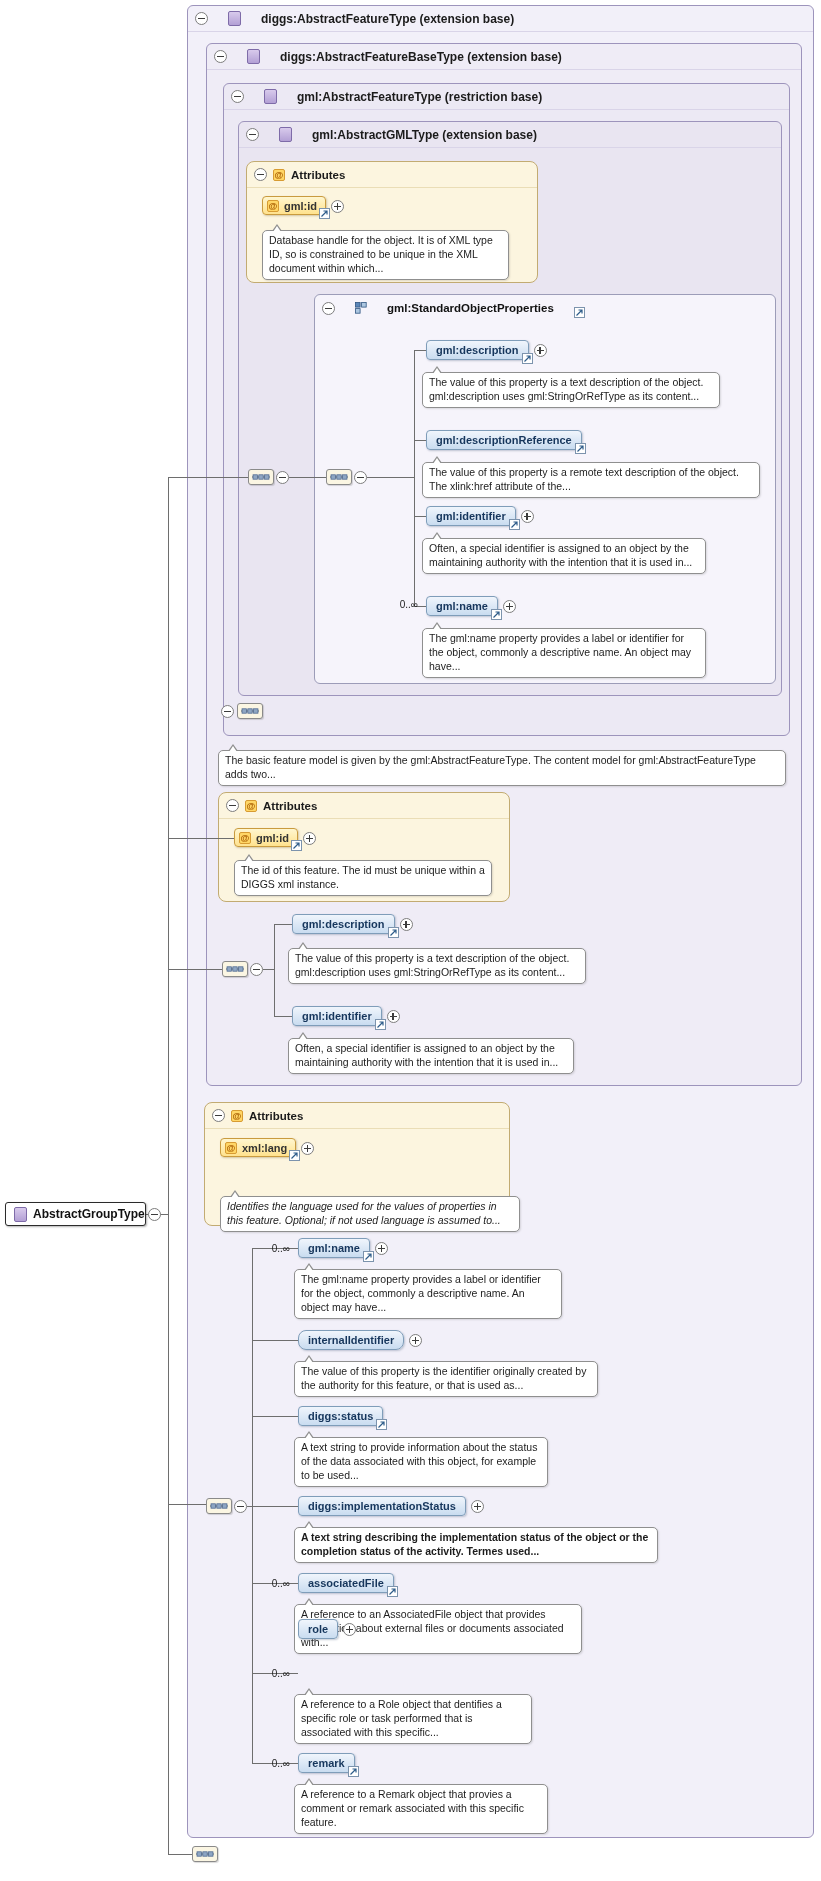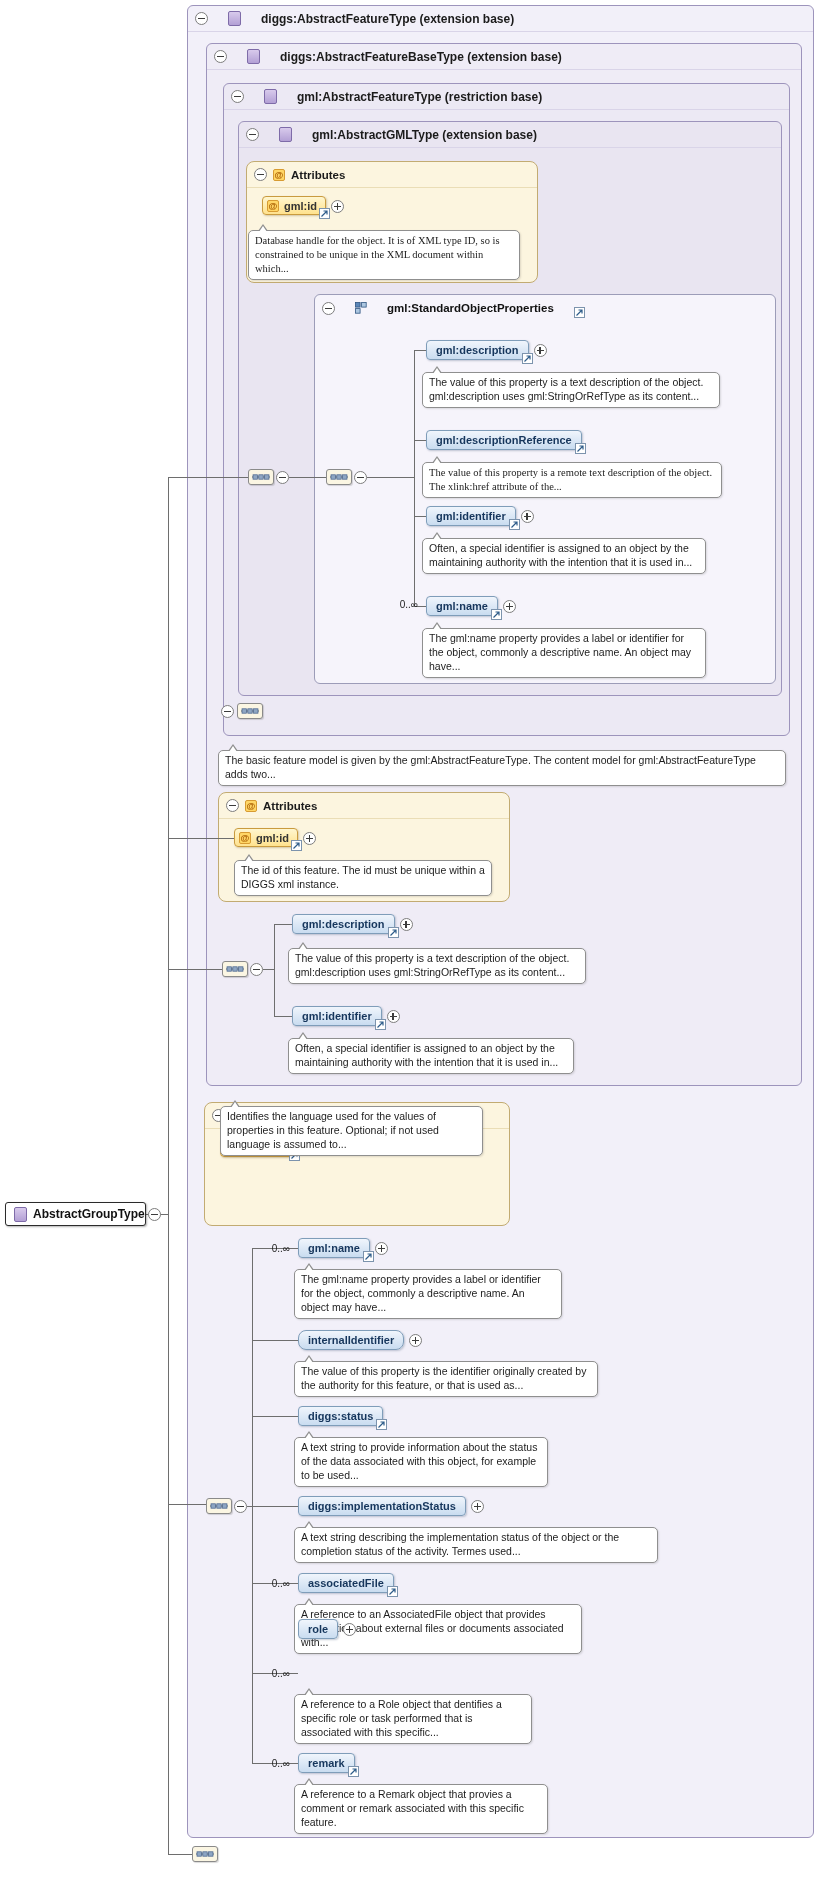--- a/index.html
+++ b/index.html
@@ -258,21 +258,21 @@
     <span class="ref-icon ref-br">
         <svg width="9" height="9" viewBox="0 0 9 9">
           <path d="M1.5 7.5 L7 2 M3.5 2 H7 V5.5" stroke="#2E5C8A" stroke-width="1.2" fill="none"></path>
         </svg>
       </span>
     <span class="pm plus chip-plus">
         <i class="ph"></i>
         <i class="pv"></i>
       </span>
   </div>
-  <div class="callout" style="left:248px;top:230px;width:272px;font-family:Liberation Serif, serif;">Database handle for the object. It is of XML type ID, so is constrained to be unique in the XML document within which...</div>
+  <div class="callout" style="left:262px;top:230px;width:247px;">Database handle for the object. It is of XML type ID, so is constrained to be unique in the XML document within which...</div>
 
   <div class="attr-chip" style="left:234px;top:828px;">
     <span class="at-badge">@</span>
     <span>gml:id</span>
     <span class="ref-icon ref-br">
         <svg width="9" height="9" viewBox="0 0 9 9">
           <path d="M1.5 7.5 L7 2 M3.5 2 H7 V5.5" stroke="#2E5C8A" stroke-width="1.2" fill="none"></path>
         </svg>
       </span>
     <span class="pm plus chip-plus">
@@ -288,21 +288,21 @@
     <span class="ref-icon ref-br">
         <svg width="9" height="9" viewBox="0 0 9 9">
           <path d="M1.5 7.5 L7 2 M3.5 2 H7 V5.5" stroke="#2E5C8A" stroke-width="1.2" fill="none"></path>
         </svg>
       </span>
     <span class="pm plus chip-plus">
         <i class="ph"></i>
         <i class="pv"></i>
       </span>
   </div>
-  <div class="callout" style="left:220px;top:1106px;width:263px;">Identifies the language used for the values of properties in this feature. Optional; if not used language is assumed to...</div>
+  <div class="callout" style="left:220px;top:1196px;width:300px;font-style:italic;">Identifies the language used for the values of properties in this feature. Optional; if not used language is assumed to...</div>
 
   <div class="chip" style="left:426px;top:340px;">
     <span>gml:description</span>
     <span class="ref-icon ref-br">
         <svg width="9" height="9" viewBox="0 0 9 9">
           <path d="M1.5 7.5 L7 2 M3.5 2 H7 V5.5" stroke="#2E5C8A" stroke-width="1.2" fill="none"></path>
         </svg>
       </span>
     <span class="pm plus chip-plus">
         <i class="ph"></i>
@@ -312,21 +312,21 @@
   <div class="callout" style="left:422px;top:372px;width:298px;">The value of this property is a text description of the object. gml:description uses gml:StringOrRefType as its content...</div>
 
   <div class="chip" style="left:426px;top:430px;">
     <span>gml:descriptionReference</span>
     <span class="ref-icon ref-br">
         <svg width="9" height="9" viewBox="0 0 9 9">
           <path d="M1.5 7.5 L7 2 M3.5 2 H7 V5.5" stroke="#2E5C8A" stroke-width="1.2" fill="none"></path>
         </svg>
       </span>
   </div>
-  <div class="callout" style="left:422px;top:462px;width:300px;font-family:Liberation Serif, serif;">The value of this property is a remote text description of the object. The xlink:href attribute of the...</div>
+  <div class="callout" style="left:422px;top:462px;width:338px;">The value of this property is a remote text description of the object. The xlink:href attribute of the...</div>
 
   <div class="chip" style="left:426px;top:506px;">
     <span>gml:identifier</span>
     <span class="ref-icon ref-br">
         <svg width="9" height="9" viewBox="0 0 9 9">
           <path d="M1.5 7.5 L7 2 M3.5 2 H7 V5.5" stroke="#2E5C8A" stroke-width="1.2" fill="none"></path>
         </svg>
       </span>
     <span class="pm plus chip-plus">
         <i class="ph"></i>
@@ -422,21 +422,21 @@
   </div>
   <div class="callout" style="left:294px;top:1437px;width:254px;">A text string to provide information about the status of the data associated with this object, for example to be used...</div>
 
   <div class="chip" style="left:298px;top:1496px;">
     <span>diggs:implementationStatus</span>
     <span class="pm plus chip-plus">
         <i class="ph"></i>
         <i class="pv"></i>
       </span>
   </div>
-  <div class="callout" style="left:294px;top:1527px;width:364px;">A text string describing the implementation status of the object or the completion status of the activity. Termes used...</div>
+  <div class="callout" style="left:294px;top:1527px;width:364px;font-weight:bold;">A text string describing the implementation status of the object or the completion status of the activity. Termes used...</div>
 
   <span class="occurs" style="left:252px;top:1578px;width:38px;">0..∞</span>
   <div class="chip" style="left:298px;top:1573px;">
     <span>associatedFile</span>
     <span class="ref-icon ref-br">
         <svg width="9" height="9" viewBox="0 0 9 9">
           <path d="M1.5 7.5 L7 2 M3.5 2 H7 V5.5" stroke="#2E5C8A" stroke-width="1.2" fill="none"></path>
         </svg>
       </span>
   </div>

